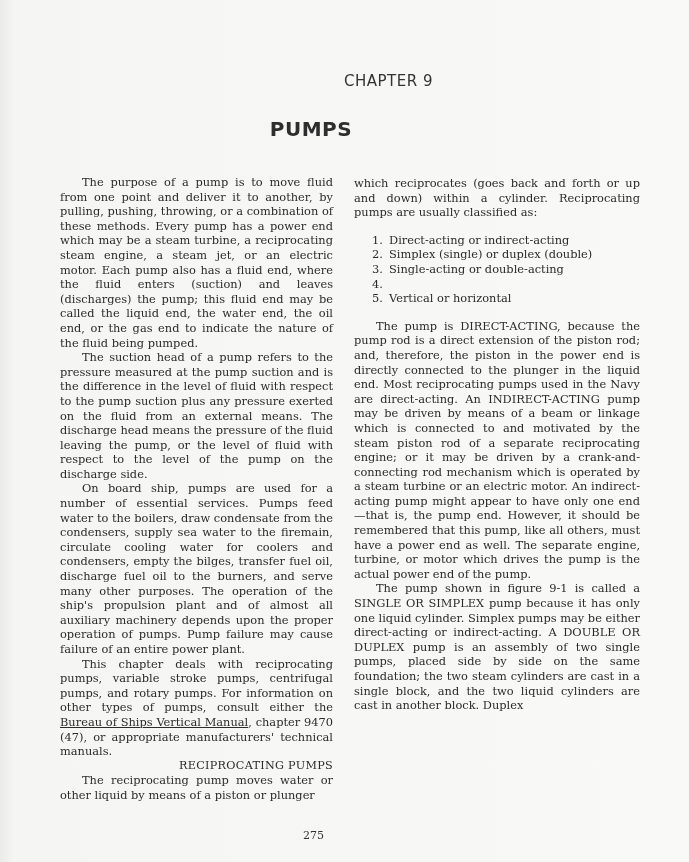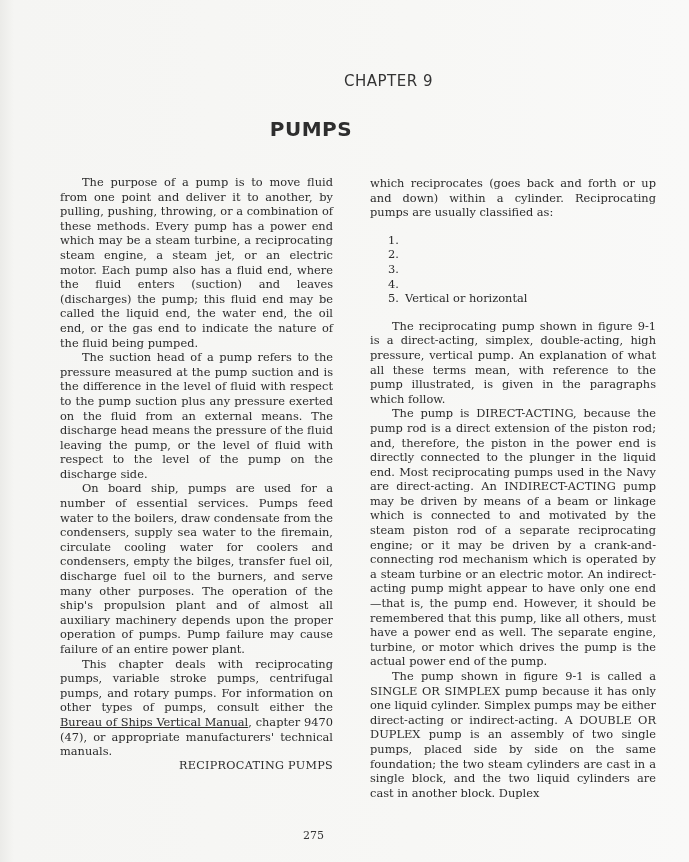--- a/index.html
+++ b/index.html
@@ -26,21 +26,21 @@
     font-weight: bold; font-size: 20px; letter-spacing: 0.5px; color: #2e2e2e;
   }
   .col {
     position: absolute; top: 175px;
     font-family: "DejaVu Serif", serif;
     font-size: 11.4px; line-height: 14.6px;
     text-align: justify;
     color: #2b2b2b;
   }
   .col.left { left: 33px; width: 273px; margin-left: 27px; }
-  .col.right { left: 370px; width: 286px; top: 176px; }
+  .col.right { left: 354px; width: 286px; top: 176px; }
   .col p { margin: 0; text-indent: 22px; }
   .col p.noindent { text-indent: 0; }
   .list { list-style: none; margin: 13px 0 13px 0; padding: 0 0 0 18px; text-align: left; }
   .list li { display: flex; }
   .list .num { width: 17px; flex: none; }
   .section-heading {
     text-align: right; font-size: 11.2px; letter-spacing: 0.3px;
     margin: 30px 0 12px 0; text-indent: 0;
   }
   .u { text-decoration: underline; }
@@ -56,41 +56,44 @@
 
   <div class="chapter-label">CHAPTER 9</div>
   <div class="chapter-title">PUMPS</div>
 
   <div class="col left">
     <p>The purpose of a pump is to move fluid from one point and deliver it to another, by pulling, pushing, throwing, or a combination of these methods. Every pump has a power end which may be a steam turbine, a reciprocating steam engine, a steam jet, or an electric motor. Each pump also has a fluid end, where the fluid enters (suction) and leaves (discharges) the pump; this fluid end may be called the liquid end, the water end, the oil end, or the gas end to indicate the nature of the fluid being pumped.</p>
     <p>The suction head of a pump refers to the pressure measured at the pump suction and is the difference in the level of fluid with respect to the pump suction plus any pressure exerted on the fluid from an external means. The discharge head means the pressure of the fluid leaving the pump, or the level of fluid with respect to the level of the pump on the discharge side.</p>
     <p>On board ship, pumps are used for a number of essential services. Pumps feed water to the boilers, draw condensate from the condensers, supply sea water to the firemain, circulate cooling water for coolers and condensers, empty the bilges, transfer fuel oil, discharge fuel oil to the burners, and serve many other purposes. The operation of the ship's propulsion plant and of almost all auxiliary machinery depends upon the proper operation of pumps. Pump failure may cause failure of an entire power plant.</p>
     <p><span>This chapter deals with reciprocating pumps, variable stroke pumps, centrifugal pumps, and rotary pumps. For information on other types of pumps, consult either the </span><span class="u">Bureau of Ships Vertical Manual</span><span>, chapter 9470 (47), or appropriate manufacturers' technical manuals.</span></p>
     <p class="section-heading">RECIPROCATING PUMPS</p>
+    <p>The reciprocating pump moves water or other liquid by means of a piston or plunger</p>
   </div>
 
   <div class="col right">
     <p class="noindent">which reciprocates (goes back and forth or up and down) within a cylinder. Reciprocating pumps are usually classified as:</p>
     <ul class="list">
       <li>
           <span class="num">1.</span>
+          <span>Direct-acting or indirect-acting</span>
         </li>
       <li>
           <span class="num">2.</span>
+          <span>Simplex (single) or duplex (double)</span>
         </li>
       <li>
           <span class="num">3.</span>
+          <span>Single-acting or double-acting</span>
         </li>
       <li>
           <span class="num">4.</span>
         </li>
       <li>
           <span class="num">5.</span>
           <span>Vertical or horizontal</span>
         </li>
     </ul>
-    <p>The reciprocating pump shown in figure 9-1 is a direct-acting, simplex, double-acting, high pressure, vertical pump. An explanation of what all these terms mean, with reference to the pump illustrated, is given in the paragraphs which follow.</p>
     <p>The pump is DIRECT-ACTING, because the pump rod is a direct extension of the piston rod; and, therefore, the piston in the power end is directly connected to the plunger in the liquid end. Most reciprocating pumps used in the Navy are direct-acting. An INDIRECT-ACTING pump may be driven by means of a beam or linkage which is connected to and motivated by the steam piston rod of a separate reciprocating engine; or it may be driven by a crank-and-connecting rod mechanism which is operated by a steam turbine or an electric motor. An indirect-acting pump might appear to have only one end—that is, the pump end. However, it should be remembered that this pump, like all others, must have a power end as well. The separate engine, turbine, or motor which drives the pump is the actual power end of the pump.</p>
     <p>The pump shown in figure 9-1 is called a SINGLE OR SIMPLEX pump because it has only one liquid cylinder. Simplex pumps may be either direct-acting or indirect-acting. A DOUBLE OR DUPLEX pump is an assembly of two single pumps, placed side by side on the same foundation; the two steam cylinders are cast in a single block, and the two liquid cylinders are cast in another block. Duplex</p>
   </div>
 
   <div class="page-number">275</div>
 </div>
 
 </body></html>

